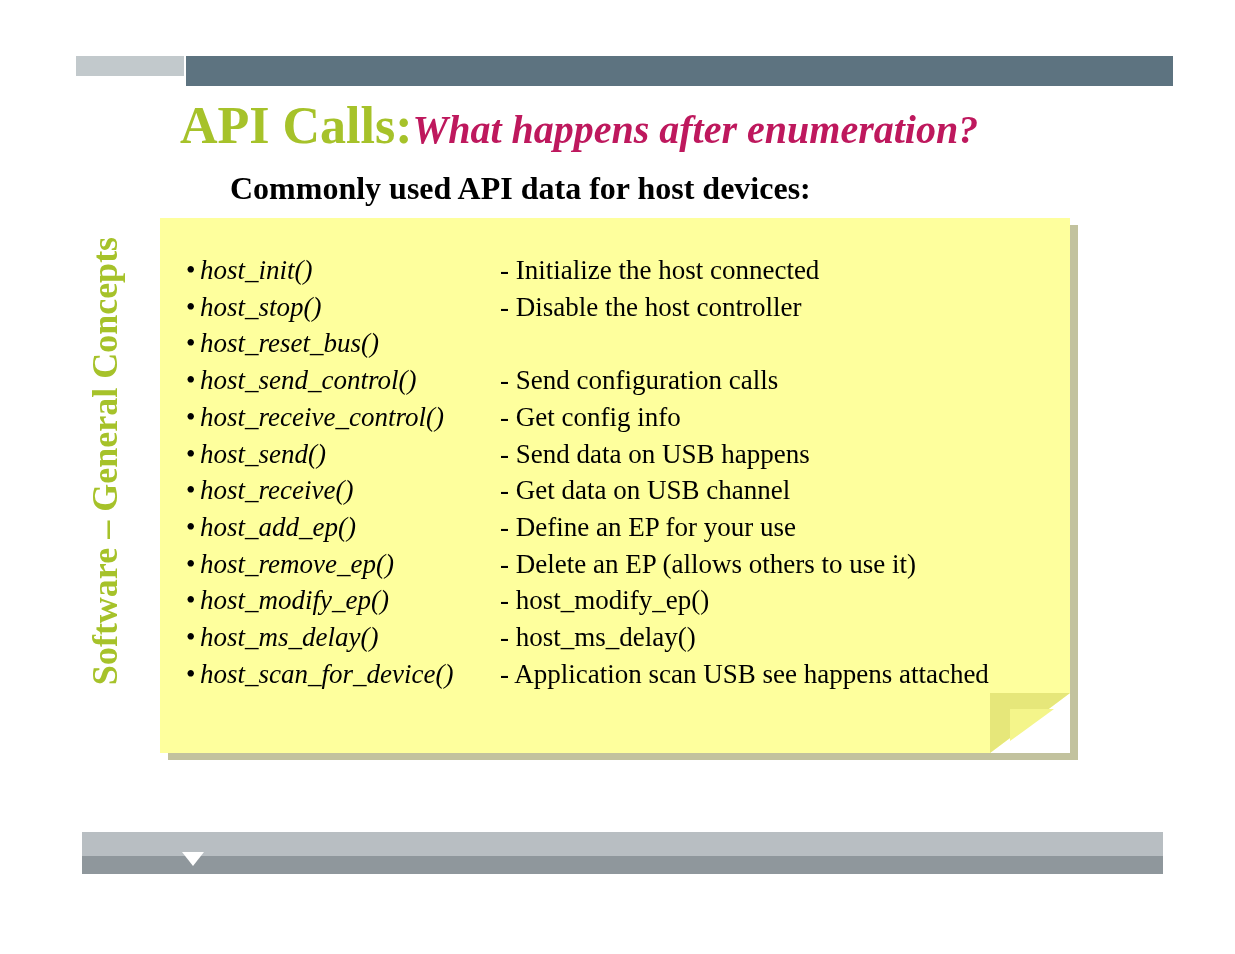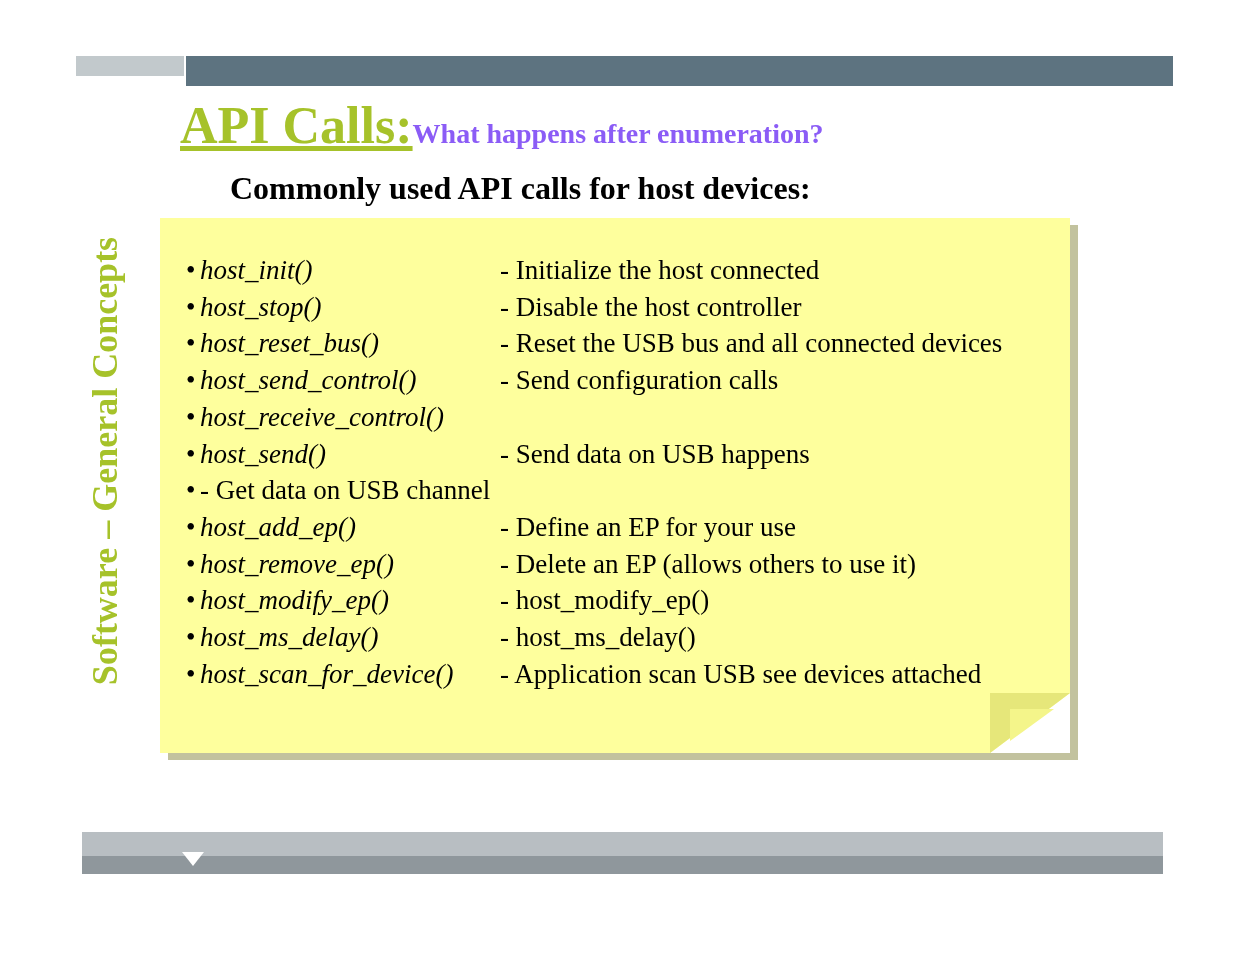--- a/index.html
+++ b/index.html
@@ -49,27 +49,27 @@
     position: absolute;
     top: 96px;
     left: 180px;
     right: 80px;
   }
   .title-main {
     color: #a6c22a;
     font-size: 52px;
     font-weight: bold;
     display: inline;
-    text-decoration: underline;
   }
   .title-sub {
-    color: #8b5cf6;
-    font-size: 28px;
+    color: #be185d;
+    font-size: 40px;
     font-weight: bold;
     display: inline;
+    font-style: italic;
   }
   .subheading {
     position: absolute;
     top: 170px;
     left: 230px;
     font-size: 32px;
     font-weight: bold;
     color: #000;
   }
 
@@ -181,56 +181,57 @@
 
 <div class="topbar-left-plug"></div>
 <div class="topbar-main"></div>
 
 <div class="side-label">Software – General Concepts</div>
 
 <div class="title-wrap">
   <span class="title-main">API Calls:</span><span class="title-sub">What happens after enumeration?</span>
 </div>
 
-<div class="subheading">Commonly used API calls for host devices:</div>
+<div class="subheading">Commonly used API data for host devices:</div>
 
 <div class="note-shadow"></div>
 <div class="note">
   <div id="api-list">
       <div class="api-row">
         <span class="bullet">•</span>
         <span class="fn">host_init()</span>
         <span class="desc">- Initialize the host connected</span>
       </div>
       <div class="api-row">
         <span class="bullet">•</span>
         <span class="fn">host_stop()</span>
         <span class="desc">- Disable the host controller</span>
       </div>
       <div class="api-row">
         <span class="bullet">•</span>
         <span class="fn">host_reset_bus()</span>
-        <span class="desc">- Reset the USB bus and all connected devices</span>
       </div>
       <div class="api-row">
         <span class="bullet">•</span>
         <span class="fn">host_send_control()</span>
         <span class="desc">- Send configuration calls</span>
       </div>
       <div class="api-row">
         <span class="bullet">•</span>
         <span class="fn">host_receive_control()</span>
+        <span class="desc">- Get config info</span>
       </div>
       <div class="api-row">
         <span class="bullet">•</span>
         <span class="fn">host_send()</span>
         <span class="desc">- Send data on USB happens</span>
       </div>
       <div class="api-row">
         <span class="bullet">•</span>
+        <span class="fn">host_receive()</span>
         <span class="desc">- Get data on USB channel</span>
       </div>
       <div class="api-row">
         <span class="bullet">•</span>
         <span class="fn">host_add_ep()</span>
         <span class="desc">- Define an EP for your use</span>
       </div>
       <div class="api-row">
         <span class="bullet">•</span>
         <span class="fn">host_remove_ep()</span>
@@ -242,21 +243,21 @@
         <span class="desc">- host_modify_ep()</span>
       </div>
       <div class="api-row">
         <span class="bullet">•</span>
         <span class="fn">host_ms_delay()</span>
         <span class="desc">- host_ms_delay()</span>
       </div>
       <div class="api-row">
         <span class="bullet">•</span>
         <span class="fn">host_scan_for_device()</span>
-        <span class="desc">- Application scan USB see devices attached</span>
+        <span class="desc">- Application scan USB see happens attached</span>
       </div>
     </div>
   <div class="curl-inner"></div>
 </div>
 
 <div class="bottom-light"></div>
 <div class="bottom-dark"></div>
 <div class="bottom-notch"></div>
 
 </body></html>

